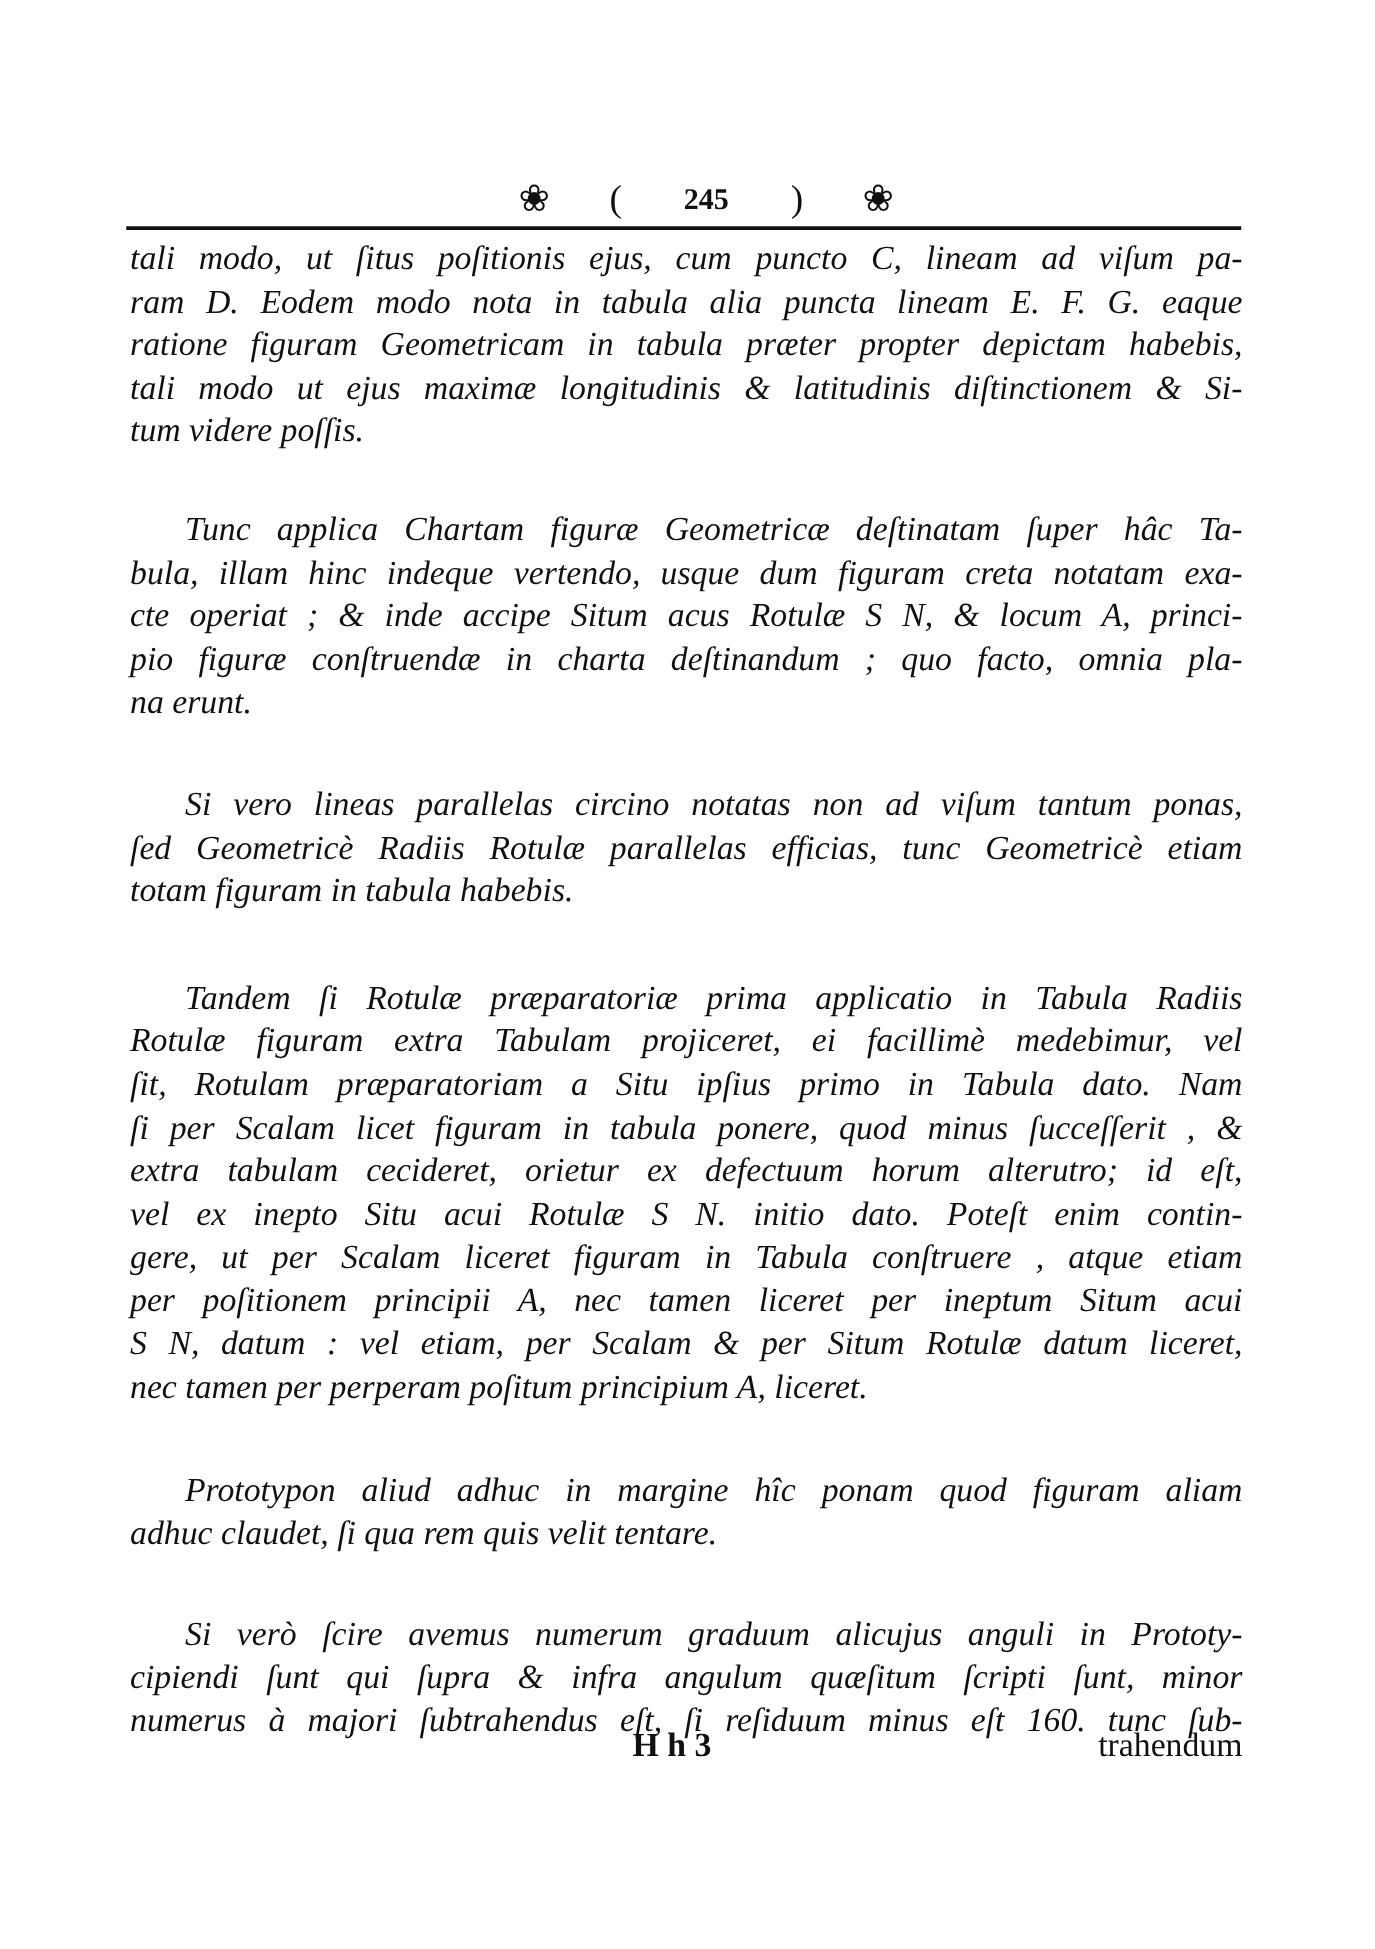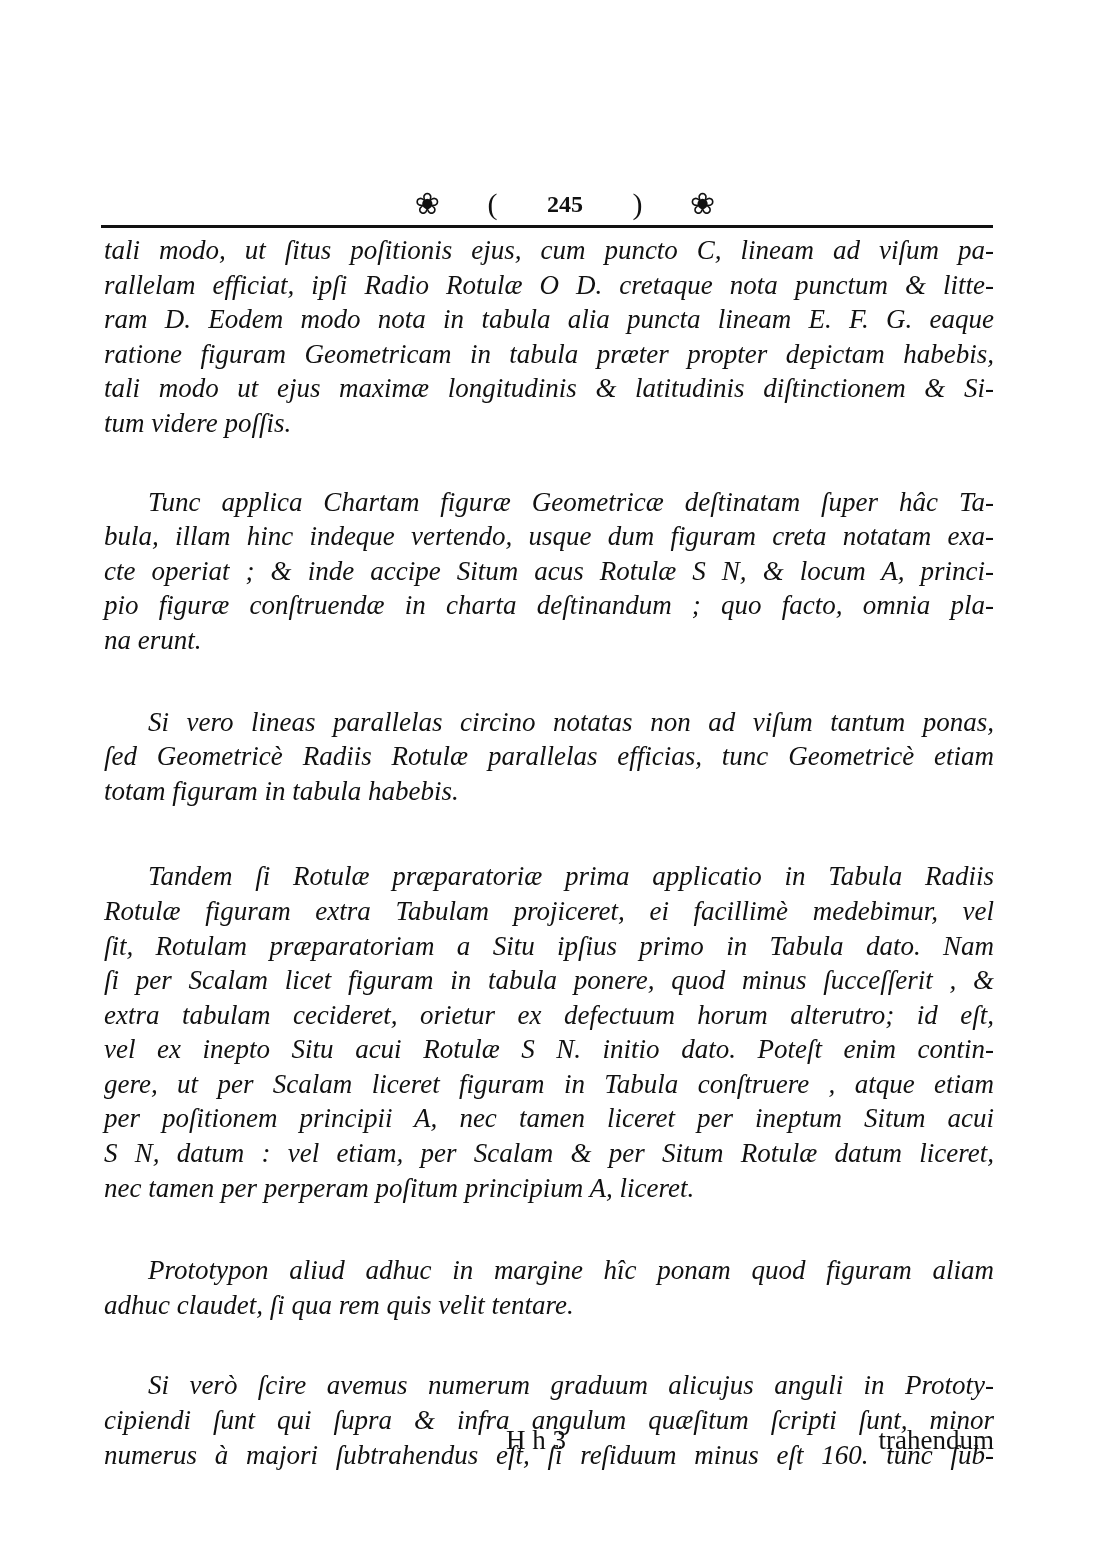--- a/index.html
+++ b/index.html
@@ -13,21 +13,20 @@
       position: relative;
       overflow: hidden;
       color: #111111;
       font-family: "Liberation Serif", "DejaVu Serif", serif;
     }
     .page {
       position: absolute;
       left: 137px;
       top: 140px;
       width: 856px;
-      margin-top: 44px;
     }
     .header {
       position: relative;
       height: 44px;
       text-align: center;
       font-size: 30px;
       line-height: 40px;
     }
     .header .ornament {
       display: inline-block;
@@ -93,20 +92,21 @@
       width: 890px;
       top: 1239px;
       font-size: 27px;
       line-height: 34px;
       height: 34px;
     }
     .footer .signature {
       position: absolute;
       left: 402px;
       top: 0;
+      font-weight: bold;
     }
     .footer .catchword {
       position: absolute;
       right: 0;
       top: 0;
     }
   </style>
 </head>
 <body>
 
@@ -118,21 +118,20 @@
     <span class="pagenum">245</span>
     <span class="paren">)</span>
     <span class="ornament">❀</span>
     <div class="rule"></div>
   </div>
 
   <div class="body">
 
     <div class="para">
       <span class="line">tali modo, ut ſitus poſitionis ejus, cum puncto C, lineam ad viſum pa-</span>
-      <span class="line">rallelam efficiat, ipſi Radio Rotulæ O D.  cretaque nota punctum &amp; litte-</span>
       <span class="line">ram D.   Eodem modo nota in tabula alia puncta lineam E. F. G.  eaque</span>
       <span class="line">ratione figuram Geometricam in tabula præter propter depictam habebis,</span>
       <span class="line">tali modo ut ejus maximæ longitudinis &amp; latitudinis diſtinctionem &amp; Si-</span>
       <span class="line last">tum videre poſſis.</span>
     </div>
 
     <div class="gap-1"></div>
 
     <div class="para">
       <span class="line indent">Tunc applica Chartam figuræ Geometricæ deſtinatam ſuper hâc Ta-</span>

